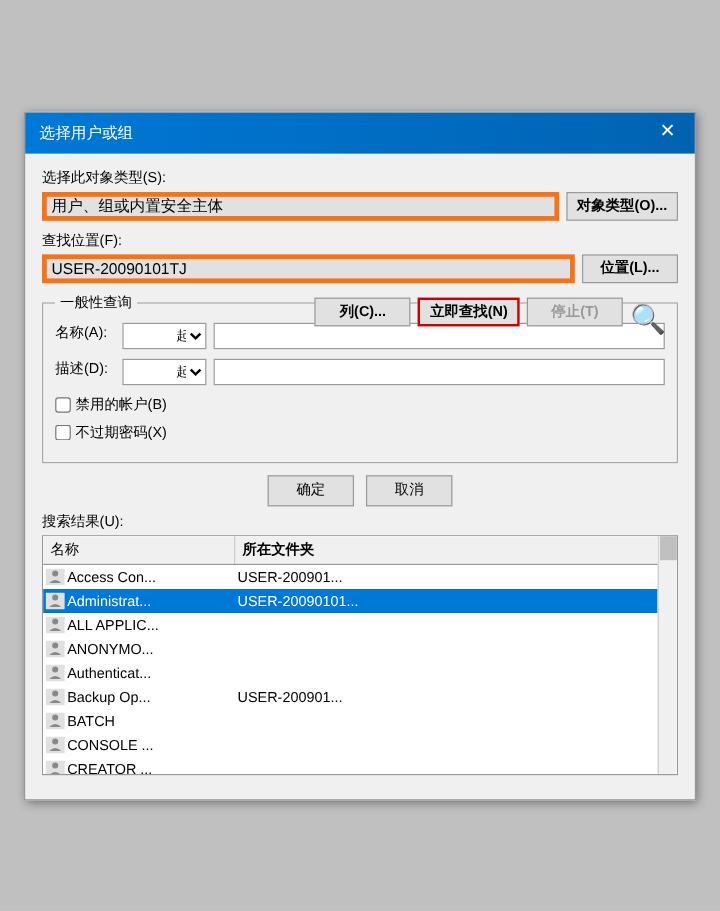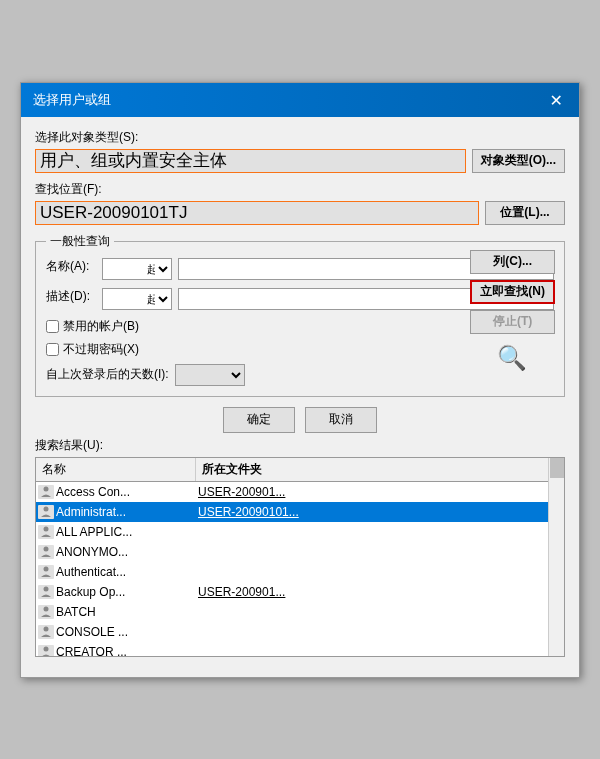--- a/index.html
+++ b/index.html
@@ -20,21 +20,21 @@
       box-shadow: 2px 2px 8px rgba(0,0,0,0.4);
       width: 560px;
       position: relative;
     }
     .title-bar {
       background: linear-gradient(to right, #0078d7, #0063b1);
       color: white;
       padding: 8px 12px;
       display: flex;
       justify-content: space-between;
-      align-items: flex-end;
+      align-items: flex-start;
       font-size: 13px;
     }
     .title-bar-close {
       background: none;
       border: none;
       color: white;
       font-size: 16px;
       cursor: pointer;
       padding: 0 4px;
       line-height: 1;
@@ -52,24 +52,24 @@
       color: #000;
     }
     .field-inline {
       display: flex;
       gap: 6px;
       align-items: center;
     }
     .field-inline input[type="text"] {
       flex: 1;
       height: 24px;
-      border: 1px solid #f97316;
+      border: 4px solid #f97316;
       background: white;
       padding: 2px 4px;
-      font-size: 17px;
+      font-size: 13px;
     }
     .btn {
       height: 24px;
       min-width: 80px;
       border: 1px solid #999;
       background: #e1e1e1;
       font-size: 12px;
       cursor: pointer;
       padding: 0 8px;
       white-space: nowrap;
@@ -134,23 +134,23 @@
     .days-select {
       width: 70px;
       height: 22px;
       border: 1px solid #999;
       background: #e1e1e1;
       font-size: 11px;
     }
     .right-buttons {
       position: absolute;
       right: 10px;
-      top: 17px;
-      display: flex;
-      flex-direction: column;
+      top: 4px;
+      display: flex;
+      flex-direction: row;
       gap: 6px;
     }
     .results-container {
       border: 1px solid #999;
       background: white;
       height: 200px;
       overflow-y: auto;
       position: relative;
     }
     .results-header {
@@ -196,21 +196,20 @@
       white-space: nowrap;
     }
     .result-folder {
       flex: 1;
       font-size: 12px;
       color: #000;
       padding-left: 4px;
       overflow: hidden;
       text-overflow: ellipsis;
       white-space: nowrap;
-      text-decoration: underline;
     }
     .bottom-buttons {
       display: flex;
       justify-content: center;
       gap: 10px;
       margin-bottom: 4px;
     }
     .bottom-btn {
       height: 26px;
       min-width: 72px;
@@ -297,26 +296,20 @@
 
         <div class="checkbox-row">
           <input type="checkbox" style="">
           <label>禁用的帐户(B)</label>
         </div>
         <div class="checkbox-row">
           <input type="checkbox" style="">
           <label>不过期密码(X)</label>
         </div>
 
-        <div class="days-row">
-          <span>自上次登录后的天数(I):</span>
-          <select class="days-select">
-            <option></option>
-          </select>
-        </div>
       </fieldset>
 
       <div class="right-buttons">
         <button class="btn">列(C)...</button>
         <button class="btn btn-highlight selected-highlight">立即查找(N)</button>
         <button class="btn" style="color:#999;">停止(T)</button>
         <div class="magnifier-icon">🔍</div>
       </div>
     </div>
 

